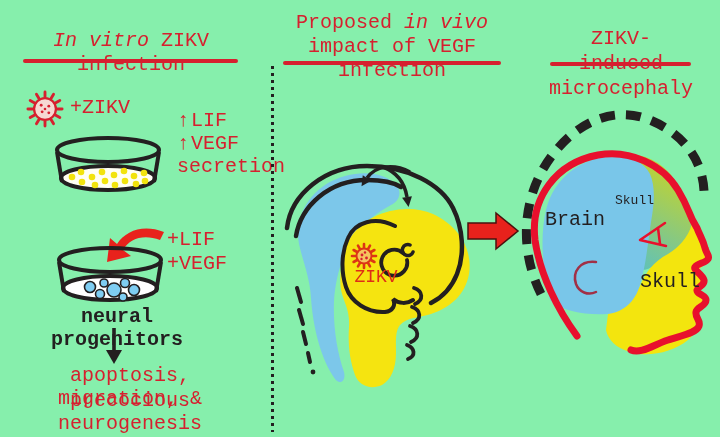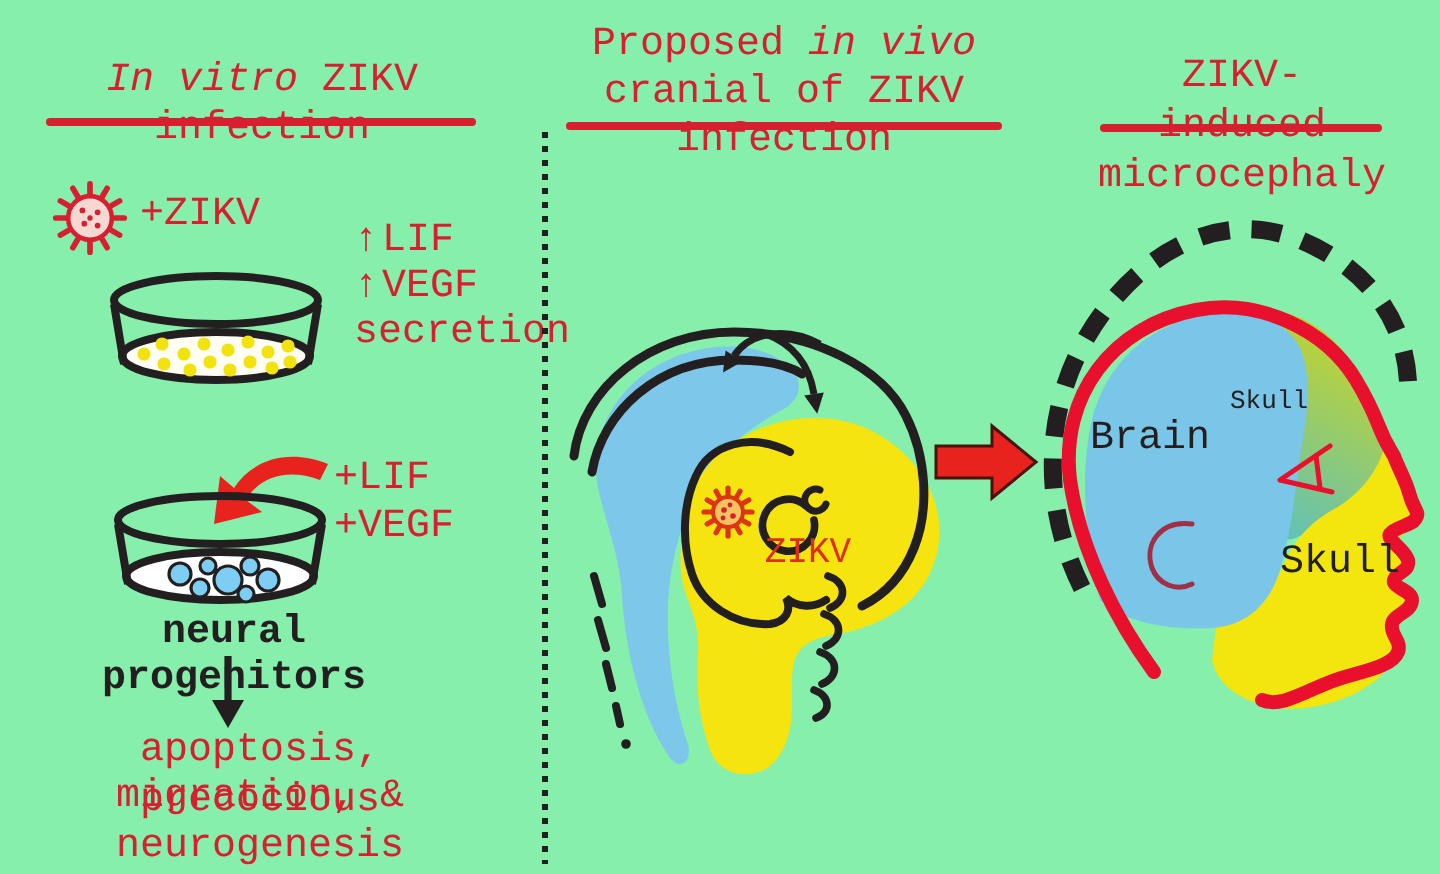--- a/index.html
+++ b/index.html
@@ -109,21 +109,21 @@
     <polygon points="12,38 4,24 20,24" fill="#231f20"></polygon>
   </svg>
 
   <div class="abs red ctr body20" style="left:4px;top:364px;width:252px;">apoptosis, migration, &amp;</div>
   <div class="abs red ctr body20" style="left:4px;top:389px;width:252px;">precocious neurogenesis</div>
 
   <div class="sep" style="left:271px;top:66px;height:366px;"></div>
 
   <div class="abs title red ctr" style="left:281px;top:11px;width:222px;">
     <div><span>Proposed </span><i>in vivo</i></div>
-    <div>cranial of ZIKV infection</div>
+    <div>impact of VEGF infection</div>
   </div>
   <div class="underline" style="left:283px;top:61px;width:218px;"></div>
 
 
   <svg class="abs" style="left:283px;top:156px;" width="200" height="238" viewBox="0 0 200 238">
     <path d="M 16,88 C 10,56 32,28 62,20 C 84,14 104,18 114,30 C 119,37 116,45 108,49 C 88,60 72,74 64,92 C 56,110 52,128 51,145 C 50,170 54,196 61,216 C 63,224 58,230 52,223 C 38,203 30,172 28,142 C 27,122 20,106 16,88 Z" fill="#7cc7ea"></path>
     <path d="M 66,84 C 82,56 122,46 150,58 C 176,70 190,94 186,118 C 182,140 166,152 148,158 C 136,162 124,161 117,169 C 112,175 113,186 113,197 C 113,212 108,224 99,229 C 88,234 76,230 72,219 C 66,202 65,186 66,171 C 67,156 62,148 59,138 C 55,124 58,102 66,84 Z" fill="#f5e410"></path>
     <g stroke="#231f20" fill="none" stroke-linecap="round">
       <path stroke-width="4.5" d="M 4,72 C 8,38 42,10 84,10 C 124,10 158,28 170,52 C 180,72 182,98 174,118 C 168,133 158,142 148,147"></path>
       <path stroke-width="4.5" d="M 13,80 C 18,50 46,24 84,24 C 98,24 110,26 118,31"></path>
@@ -161,21 +161,21 @@
         <line x1="4" y1="-6.9" x2="6" y2="-10.4"></line>
           <line x1="6.9" y1="-4" x2="10.4" y2="-6"></line>
       </g>
       <circle r="7.5" fill="#f6c35e" stroke="#dd3514" stroke-width="2"></circle>
       <circle cx="-2" cy="-1" r="1.4" fill="#d6202f"></circle>
         <circle cx="2.5" cy="2" r="1.4" fill="#d6202f"></circle>
       <circle cx="1" cy="-3.5" r="1.2" fill="#d6202f"></circle>
         <circle cx="-2.5" cy="3" r="1.2" fill="#d6202f"></circle>
     </g>
   </svg>
-  <div class="abs ctr" style="left:346px;top:267px;width:60px;font-size:18px;color:#e02d16;margin-left:28px;">ZIKV</div>
+  <div class="abs ctr" style="left:346px;top:267px;width:60px;font-size:18px;color:#e02d16;">ZIKV</div>
 
   <svg class="abs" style="left:466px;top:210px;" width="56" height="44" viewBox="0 0 56 44">
     <polygon points="2,13 30,13 30,3 52,21 30,39 30,29 2,29" fill="#e8221c" stroke="#4a120e" stroke-width="1.5"></polygon>
   </svg>
 
   <div class="abs title red ctr" style="left:549px;top:26px;width:144px;line-height:25px;">
     <div>ZIKV-induced</div>
     <div>microcephaly</div>
   </div>
   <div class="underline" style="left:550px;top:62px;width:141px;"></div>

